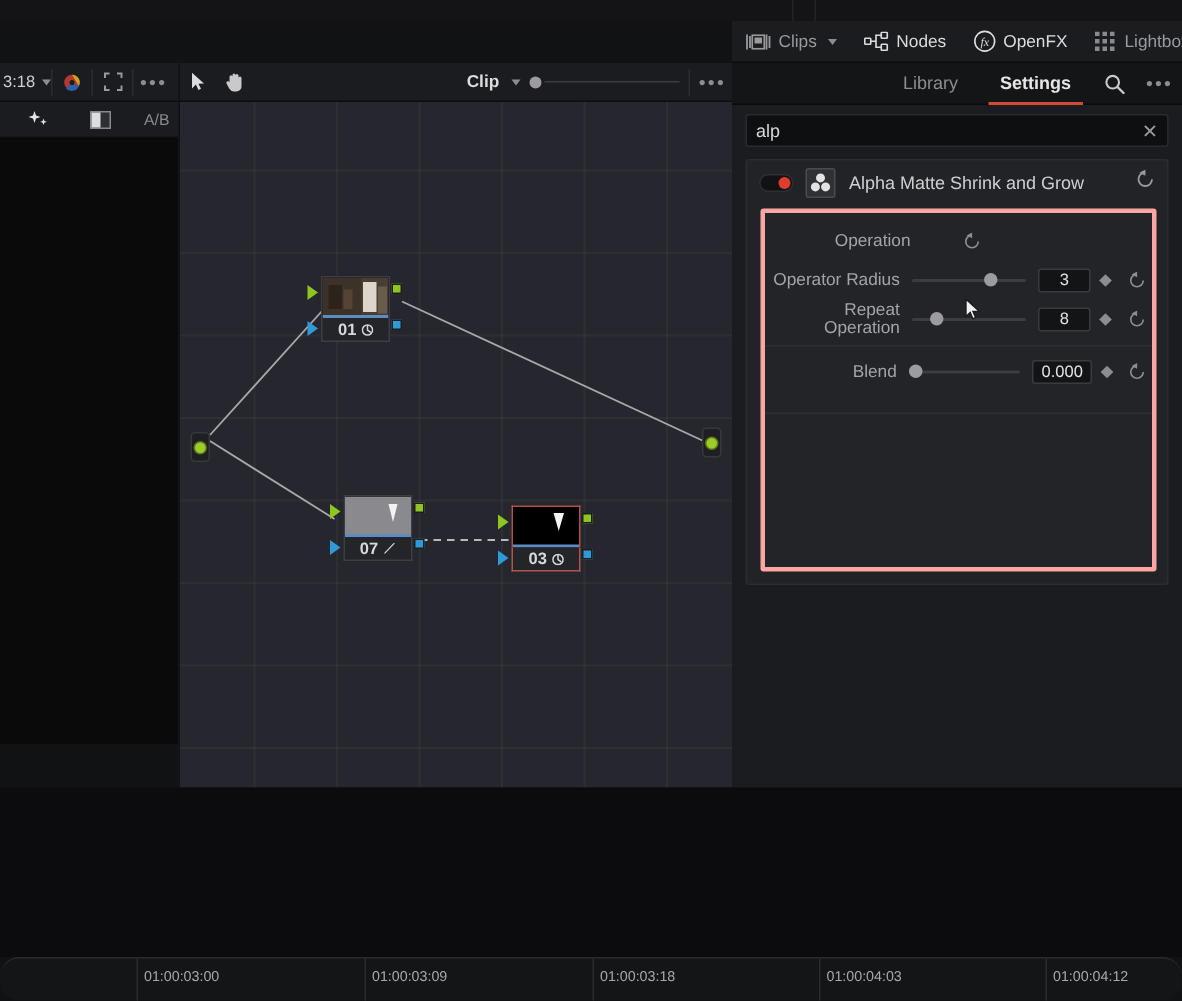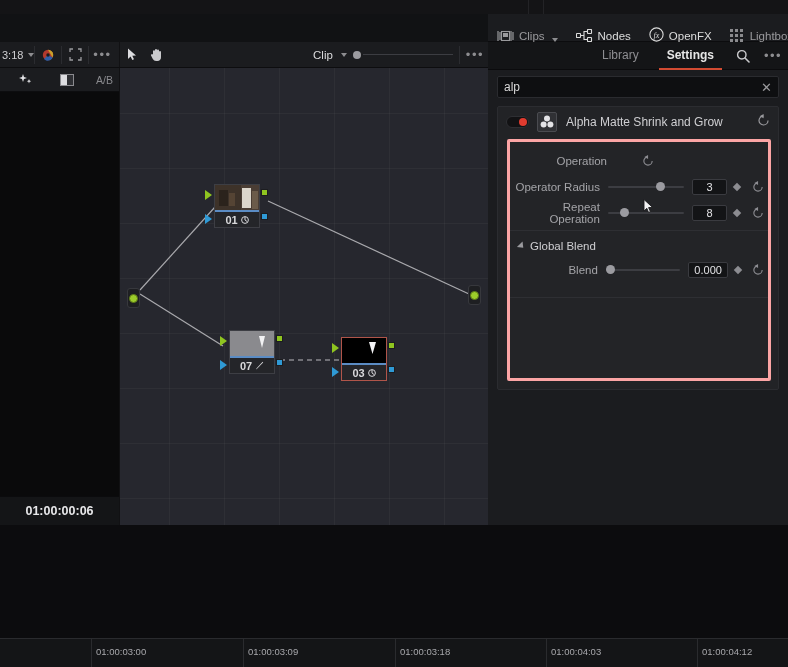--- a/index.html
+++ b/index.html
@@ -17,21 +17,21 @@
   .top-strip .seam { position:absolute; left:528px; top:0; width:1px; height:14px; background:#232326; }
   .top-strip .seam2 { position:absolute; left:543px; top:0; width:1px; height:14px; background:#232326; }
 
   
   .pagenav {
     position:absolute; left:488px; top:14px; width:300px; height:28px;
     background:#1b1c1f; display:flex; align-items:center;
     border-bottom:1px solid #0c0c0e;
   }
   .pagenav .pn {
-    display:flex; align-items:flex-end; gap:5px; height:28px; padding:0 9px;
+    display:flex; align-items:center; gap:5px; height:28px; padding:0 9px;
     font-size:11.5px; color:#9a9a9d; position:relative; white-space:nowrap;
   }
   .pagenav .pn.active { color:#dcdcdc; }
   .pagenav .pn .lbl { font-size:11.5px; }
   .pagenav .divider { width:1px; height:16px; background:#2c2d31; }
   .chev { width:0;height:0;border-left:3.5px solid transparent;border-right:3.5px solid transparent;border-top:4px solid #8d8d90; display:inline-block; margin-left:2px;}
 
   .ico { display:inline-block; line-height:0; }
   .ico svg { display:block; }
 
@@ -137,21 +137,21 @@
   .tcbar .tctext { font-size:12.5px;font-weight:bold;color:#e8e8ea; }
 
   
   .nodetoolbar {
     position:absolute; left:119px; top:42px; width:369px; height:26px;
     background:#1b1c1f; display:flex; align-items:center;
     border-bottom:1px solid #0d0d0f; border-left:1px solid #111113;
   }
   .ntb { width:24px;height:26px;display:flex;align-items:center;justify-content:center; }
   .clipgrp { margin-left:auto; display:flex;align-items:center;gap:6px;padding-right:4px;}
-  .clipgrp .cl { font-size:11.5px;font-weight:normal;color:#dcdcde; }
+  .clipgrp .cl { font-size:11.5px;font-weight:bold;color:#dcdcde; }
   .clipslider { width:100px;height:12px;position:relative;display:flex;align-items:center;}
   .clipslider .tr{position:absolute;left:10px;right:0;top:5px;height:1px;background:#3c3d42;}
   .clipslider .kb{position:absolute;left:0;width:8px;height:8px;border-radius:50%;background:#9b9ba0;top:2px;}
 
   
   .graph {
     position:absolute; left:119px; top:68px; width:369px; height:457px;
     background:#26272e; overflow:hidden; border-left:1px solid #111113;
   }
   .gridlayer {
@@ -184,20 +184,21 @@
   }
   .anchor .dot { width:9px;height:9px;border-radius:50%;background:#9ccc2a;border:1px solid #5d7a18; }
 
   .cursor { position:absolute; pointer-events:none; }
 
   
   .lower { position:absolute; left:0; top:525px; width:788px; height:113px; background:#0c0c0e; }
   .ruler {
     position:absolute; left:0; top:638px; width:788px; height:29px; background:#141517;
     border-top:1px solid #2a2b2e;
+    border-radius:13px;
   }
   .ruler .tick { position:absolute; top:0; width:1px; height:29px; background:#2a2b2e; }
   .ruler .tlabel { position:absolute; top:7px; font-size:9.5px; color:#a8a8ac; }
 </style>
 </head>
 <body>
 
 <div id="app">
 
   <div class="top-strip">
@@ -359,24 +360,20 @@
               <svg width="12" height="12" viewBox="0 0 13 13">
                 <path d="M11,6.5 A4.5,4.5 0 1 1 6.5,2" fill="none" stroke="#8d8d92" stroke-width="1.2"></path>
                 <path d="M6.6,0 L6.6,4.2 L2.6,2.2 Z" fill="#8d8d92"></path>
               </svg>
             </span>
           </div>
         </div>
 
         <div class="divline"></div>
 
-        <div class="grouphdr">
-          <span class="chev3"></span>
-          <span>Global Blend</span>
-        </div>
 
         <div class="prow">
           <div class="plabel">Blend</div>
           <div class="slider">
             <div class="track"></div>
             <div class="knob2" style="left:0px"></div>
           </div>
           <div class="numbox" style="margin-left:8px;width:44px">0.000</div>
           <div class="kf-cell">
             <span class="diamond"></span>
@@ -441,23 +438,20 @@
           <rect x="0.5" y="0.5" width="13" height="11" fill="#2e2f33" stroke="#8a8a8e" stroke-width="1"></rect>
           <rect x="1" y="1" width="6" height="10" fill="#dddde0"></rect>
         </svg>
       </span>
     </div>
     <div style="font-size:10.5px;color:#8a8a8e">A/B</div>
   </div>
 
   <div class="viewerpane"></div>
 
-  <div class="tcbar">
-    <div class="tctext">01:00:00:06</div>
-  </div>
 
   <div class="nodetoolbar">
     <div class="ntb">
       <span class="ico">
         <svg width="11" height="13" viewBox="0 0 11 13">
           <path d="M1,0.5 L1,11 L3.6,8.4 L5.3,12 L7,11.2 L5.3,7.8 L9,7.6 Z" fill="#dcdcdf"></path>
         </svg>
       </span>
     </div>
     <div class="ntb">

